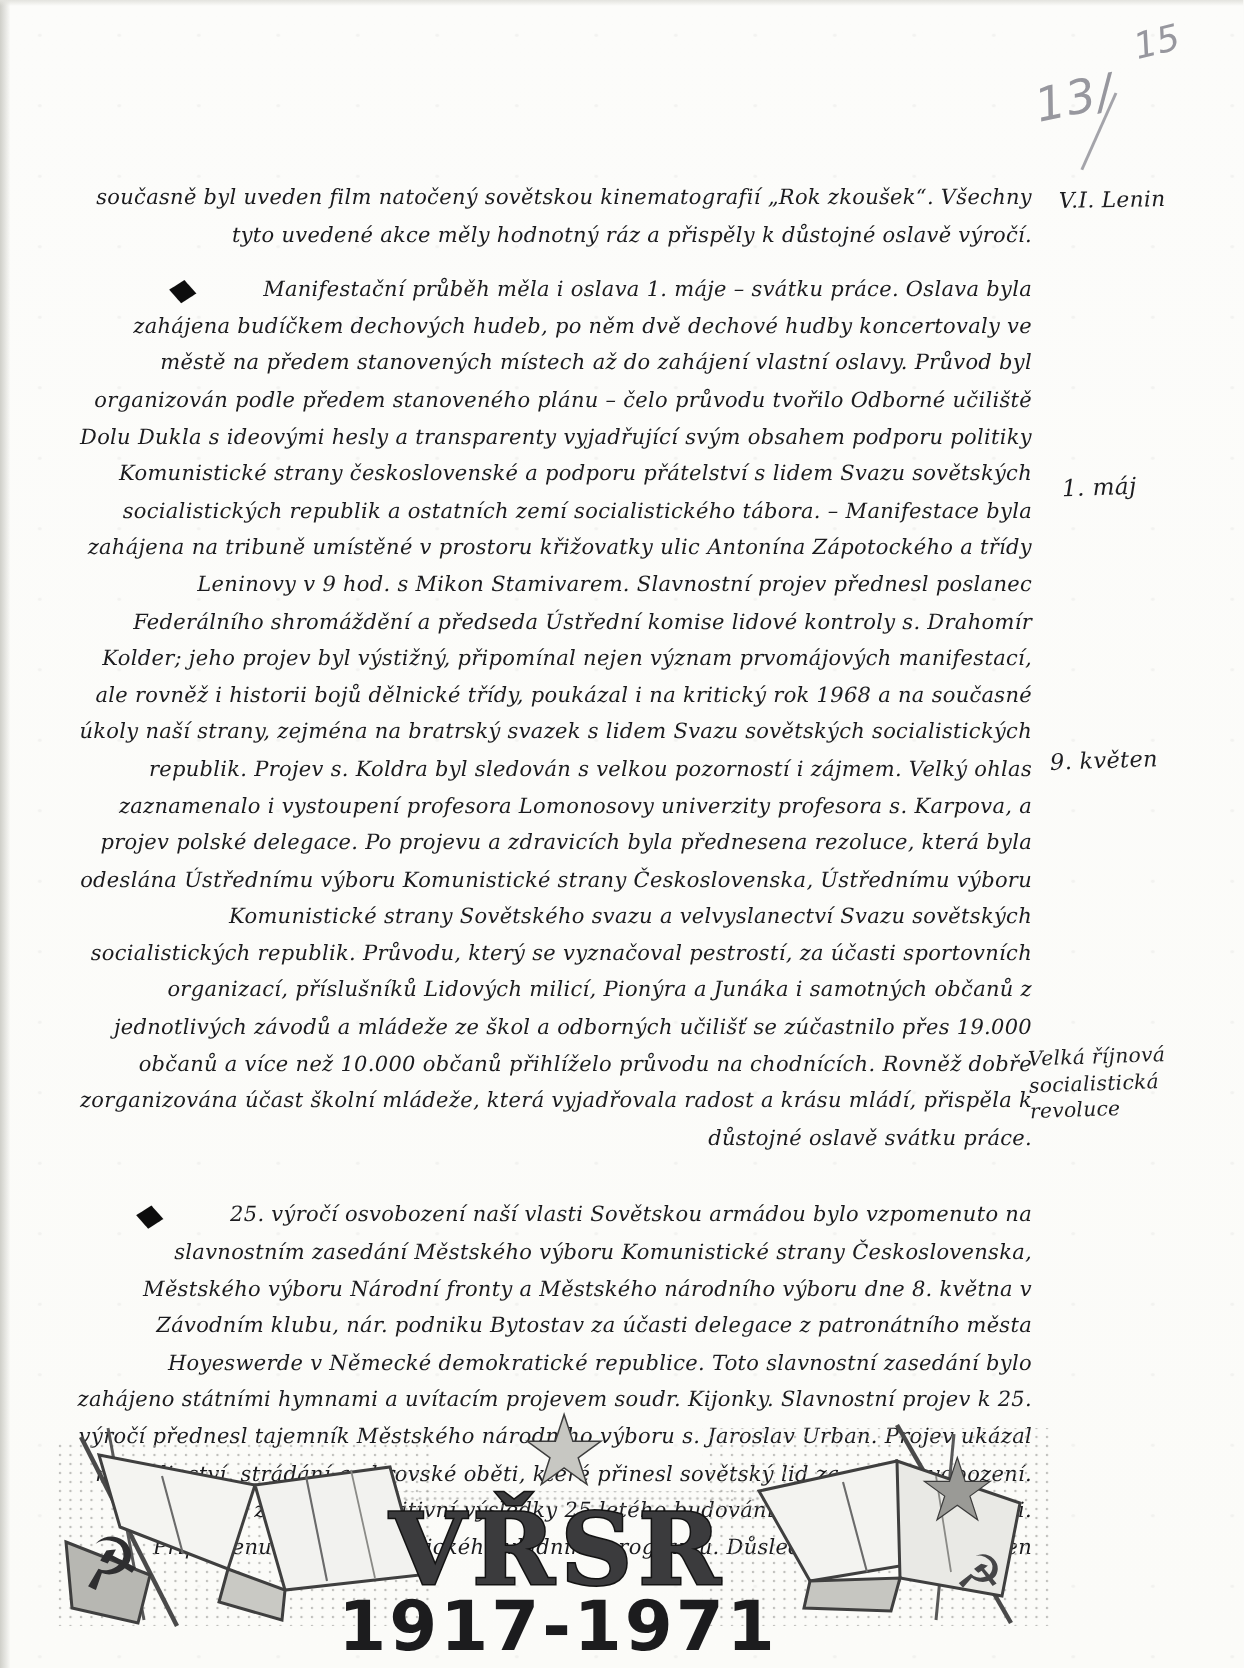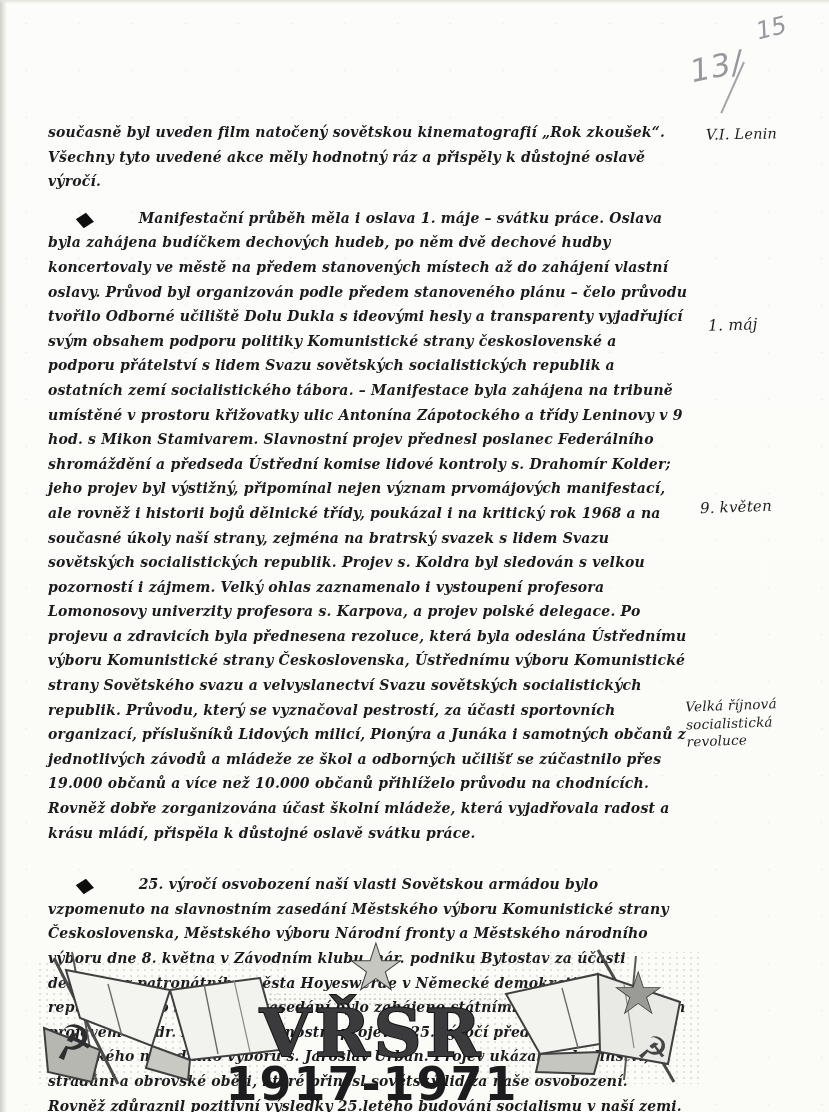--- a/index.html
+++ b/index.html
@@ -38,21 +38,21 @@
     background:#a4a4aa;transform:rotate(24deg);transform-origin:top center;
   }
   
   .textcol{
     position:absolute;left:48px;top:120px;width:656px;
     font-style:italic;
     font-size:14px;line-height:24.6px;
     color:#1b1b1e;
     letter-spacing:0.2px;
   }
-  .para{margin:0 16px 12px 0;text-align:left;font-weight:bold;}
+  .para{margin:0 16px 12px 0;text-align:right;}
   .para.bulleted{text-indent:14px;margin-bottom:0;}
   .para.p2{margin-bottom:27px;}
   .bullet{
     display:inline-block;
     font-style:normal;
     font-size:24px;line-height:14px;
     color:#0d0d0d;
     margin-right:44px;
     transform:rotate(8deg) scaleY(0.85);
     vertical-align:-3px;

